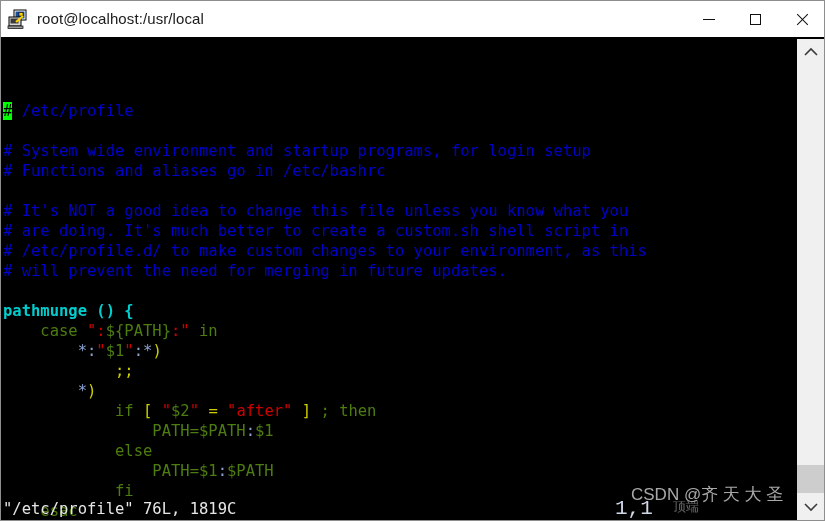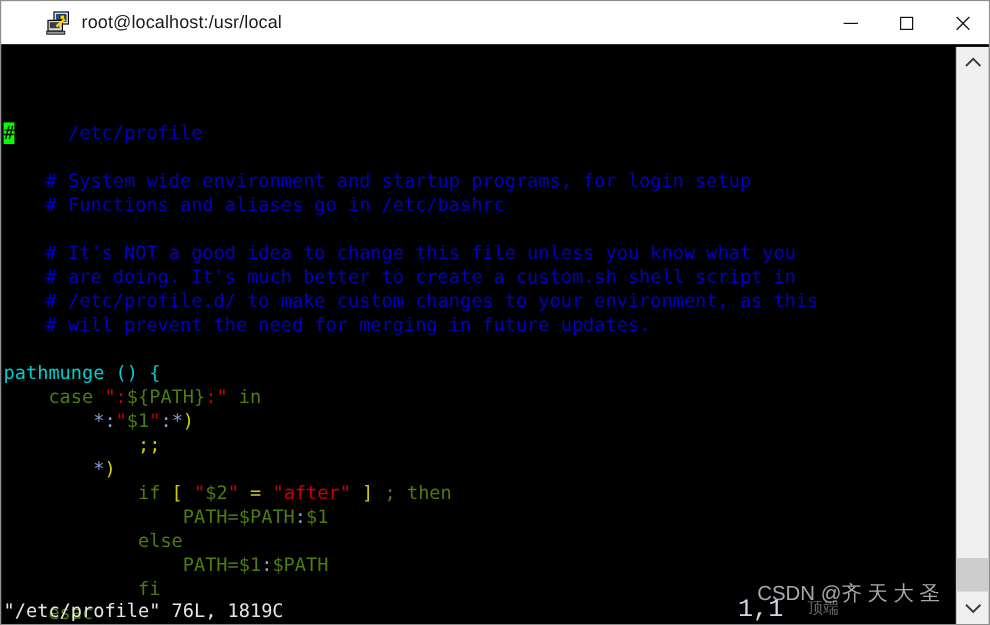--- a/index.html
+++ b/index.html
@@ -19,21 +19,20 @@
     overflow: hidden;
   }
 
   
   .titlebar {
     height: 36px; min-height: 36px;
     background: #ffffff;
     display: flex; align-items: center;
     position: relative;
     border-bottom: 1px solid #ffffff;
-    margin-left: 31px;
   }
   .title-icon {
     width: 22px; height: 22px;
     margin-left: 6px; margin-right: 8px;
     position: relative; flex: 0 0 auto;
   }
   .title-text {
     font-size: 15px;
     color: #1a1a1a;
     white-space: nowrap;
@@ -82,22 +81,22 @@
     font-family: "DejaVu Sans Mono", "Liberation Mono", monospace;
     font-size: 15.5px;
     line-height: 20px;
     padding: 2px 0 0 2px;
     overflow: hidden;
     white-space: pre;
   }
   .term .line { height: 20px; white-space: pre; }
 
   
-  .c-comment { color: #0000c8; padding-left: 35px; }
-  .c-func    { color: #00cdcd; }
+  .c-comment { color: #0000c8; }
+  .c-func    { color: #00cdcd; font-weight: bold; }
   .c-kw      { color: #4d7c0f; }
   .c-str     { color: #cd0000; }
   .c-var     { color: #4d7c0f; }
   .c-punct   { color: #cdcd00; }
   .c-star    { color: #8aa0cf; }
   .c-plain   { color: #cccccc; }
   .cursor {
     background: #00ff00; color: #000000;
   }
 

